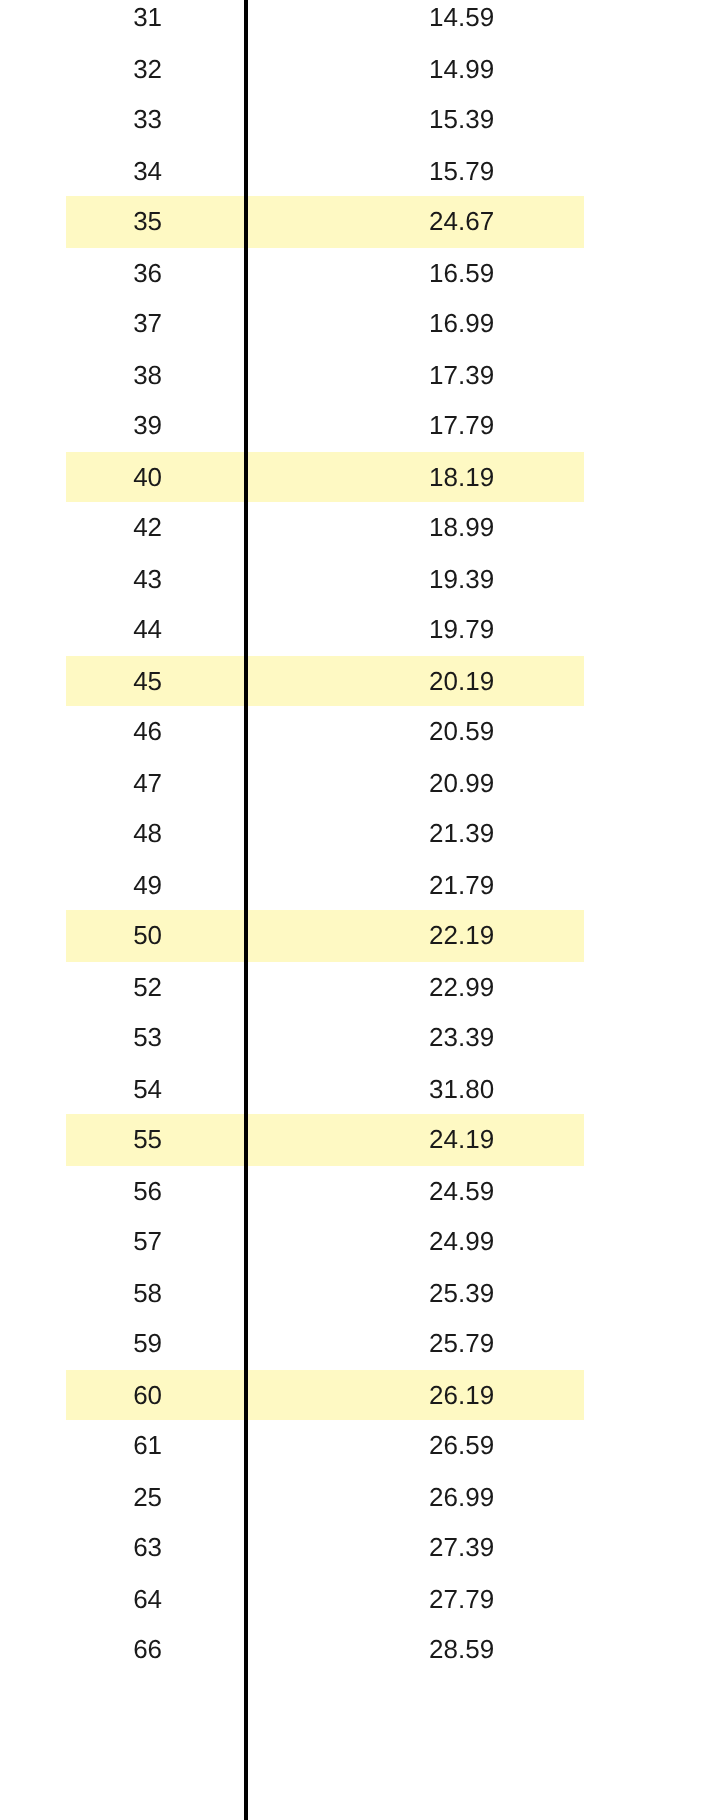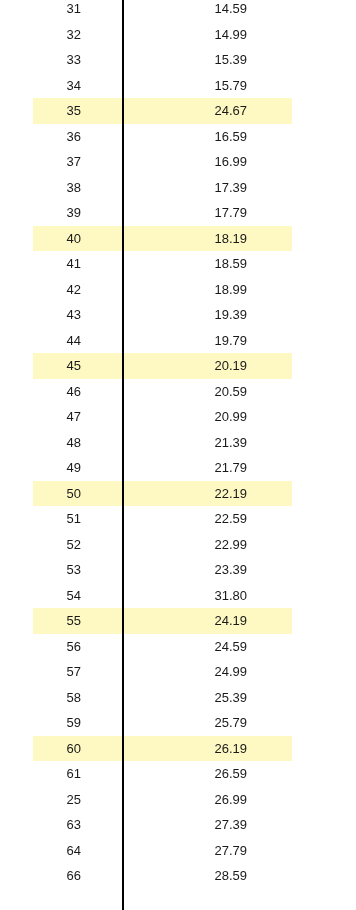--- a/index.html
+++ b/index.html
@@ -112,24 +112,20 @@
         </div>
         <div class="row">
           <div class="cell cell-index">39</div>
           <div class="cell cell-value">17.79</div>
         </div>
         <div class="row banded">
           <div class="cell cell-index">40</div>
           <div class="cell cell-value">18.19</div>
         </div>
         <div class="row">
-          <div class="cell cell-index">41</div>
-          <div class="cell cell-value">18.59</div>
-        </div>
-        <div class="row">
           <div class="cell cell-index">42</div>
           <div class="cell cell-value">18.99</div>
         </div>
         <div class="row">
           <div class="cell cell-index">43</div>
           <div class="cell cell-value">19.39</div>
         </div>
         <div class="row">
           <div class="cell cell-index">44</div>
           <div class="cell cell-value">19.79</div>
@@ -152,24 +148,20 @@
         </div>
         <div class="row">
           <div class="cell cell-index">49</div>
           <div class="cell cell-value">21.79</div>
         </div>
         <div class="row banded">
           <div class="cell cell-index">50</div>
           <div class="cell cell-value">22.19</div>
         </div>
         <div class="row">
-          <div class="cell cell-index">51</div>
-          <div class="cell cell-value">22.59</div>
-        </div>
-        <div class="row">
           <div class="cell cell-index">52</div>
           <div class="cell cell-value">22.99</div>
         </div>
         <div class="row">
           <div class="cell cell-index">53</div>
           <div class="cell cell-value">23.39</div>
         </div>
         <div class="row">
           <div class="cell cell-index">54</div>
           <div class="cell cell-value">31.80</div>

